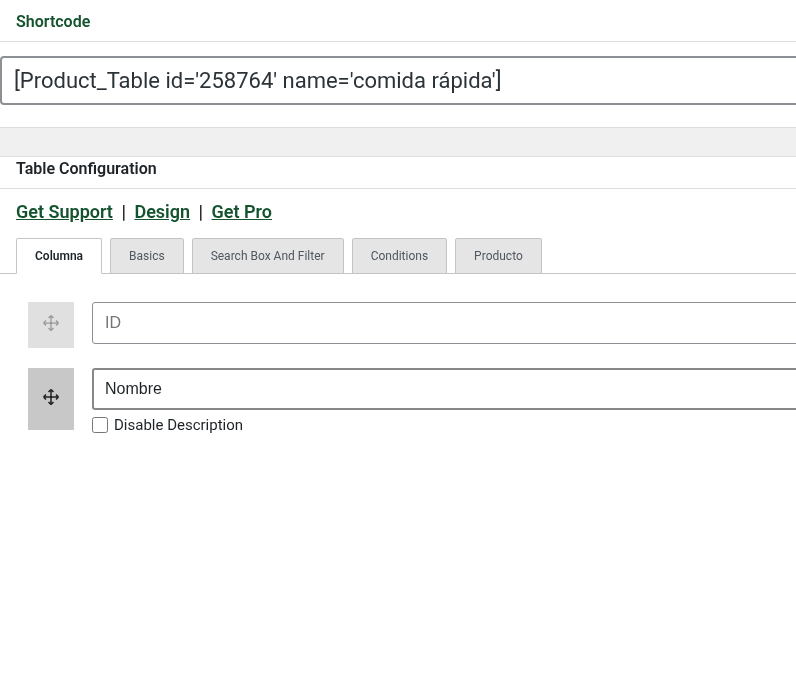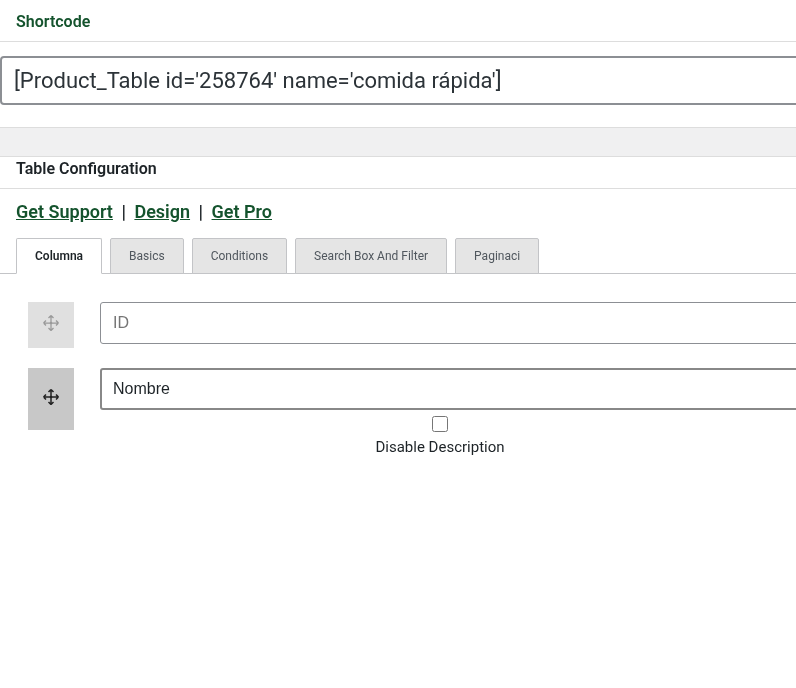--- a/index.html
+++ b/index.html
@@ -84,21 +84,21 @@
       border-bottom: 1px solid #fff;
     }
     .tab-panel {
       border-top: 1px solid #c3c4c7;
       margin-top: -1px;
       padding: 28px 16px 20px 28px;
     }
     .column-row {
       display: flex;
       align-items: flex-start;
-      gap: 26px;
+      gap: 18px;
       margin-bottom: 20px;
     }
     .drag-handle {
       width: 46px;
       height: 46px;
       background: #e0e0e0;
       display: flex;
       align-items: center;
       justify-content: center;
       flex-shrink: 0;
@@ -136,21 +136,20 @@
     .column-input.filled {
       color: #1d2327;
       border: 2px solid #888;
       padding: 10px 11px;
     }
     .checkbox-row {
       display: flex;
       align-items: center;
       gap: 6px;
       margin-top: 6px;
-      flex-direction: column;
     }
     .checkbox-row input[type="checkbox"] {
       width: 16px;
       height: 16px;
       border: 1px solid #8c8f94;
       border-radius: 3px;
     }
     .checkbox-row label {
       font-size: 15px;
       color: #1d2327;
@@ -173,23 +172,23 @@
   <a href="#">Get Support</a>
   <span class="sep">|</span>
   <a href="#">Design</a>
   <span class="sep">|</span>
   <a href="#">Get Pro</a>
 </div>
 
 <div class="tabs-row">
   <div class="tab active">Columna</div>
   <div class="tab">Basics</div>
+  <div class="tab">Search Box And Filter</div>
   <div class="tab">Conditions</div>
-  <div class="tab">Search Box And Filter</div>
-  <div class="tab">Paginaci</div>
+  <div class="tab">Producto</div>
 </div>
 
 <div class="tab-panel">
 
   <div class="column-row">
     <div class="drag-handle inactive">
       <span>
         <svg viewBox="0 0 24 24" stroke-width="1.5">
           <path d="M12 3 L12 21 M3 12 L21 12 M12 3 L9 6 M12 3 L15 6 M12 21 L9 18 M12 21 L15 18 M3 12 L6 9 M3 12 L6 15 M21 12 L18 9 M21 12 L18 15"></path>
           <circle cx="12" cy="12" r="1.5" fill="#555" stroke="none"></circle>

